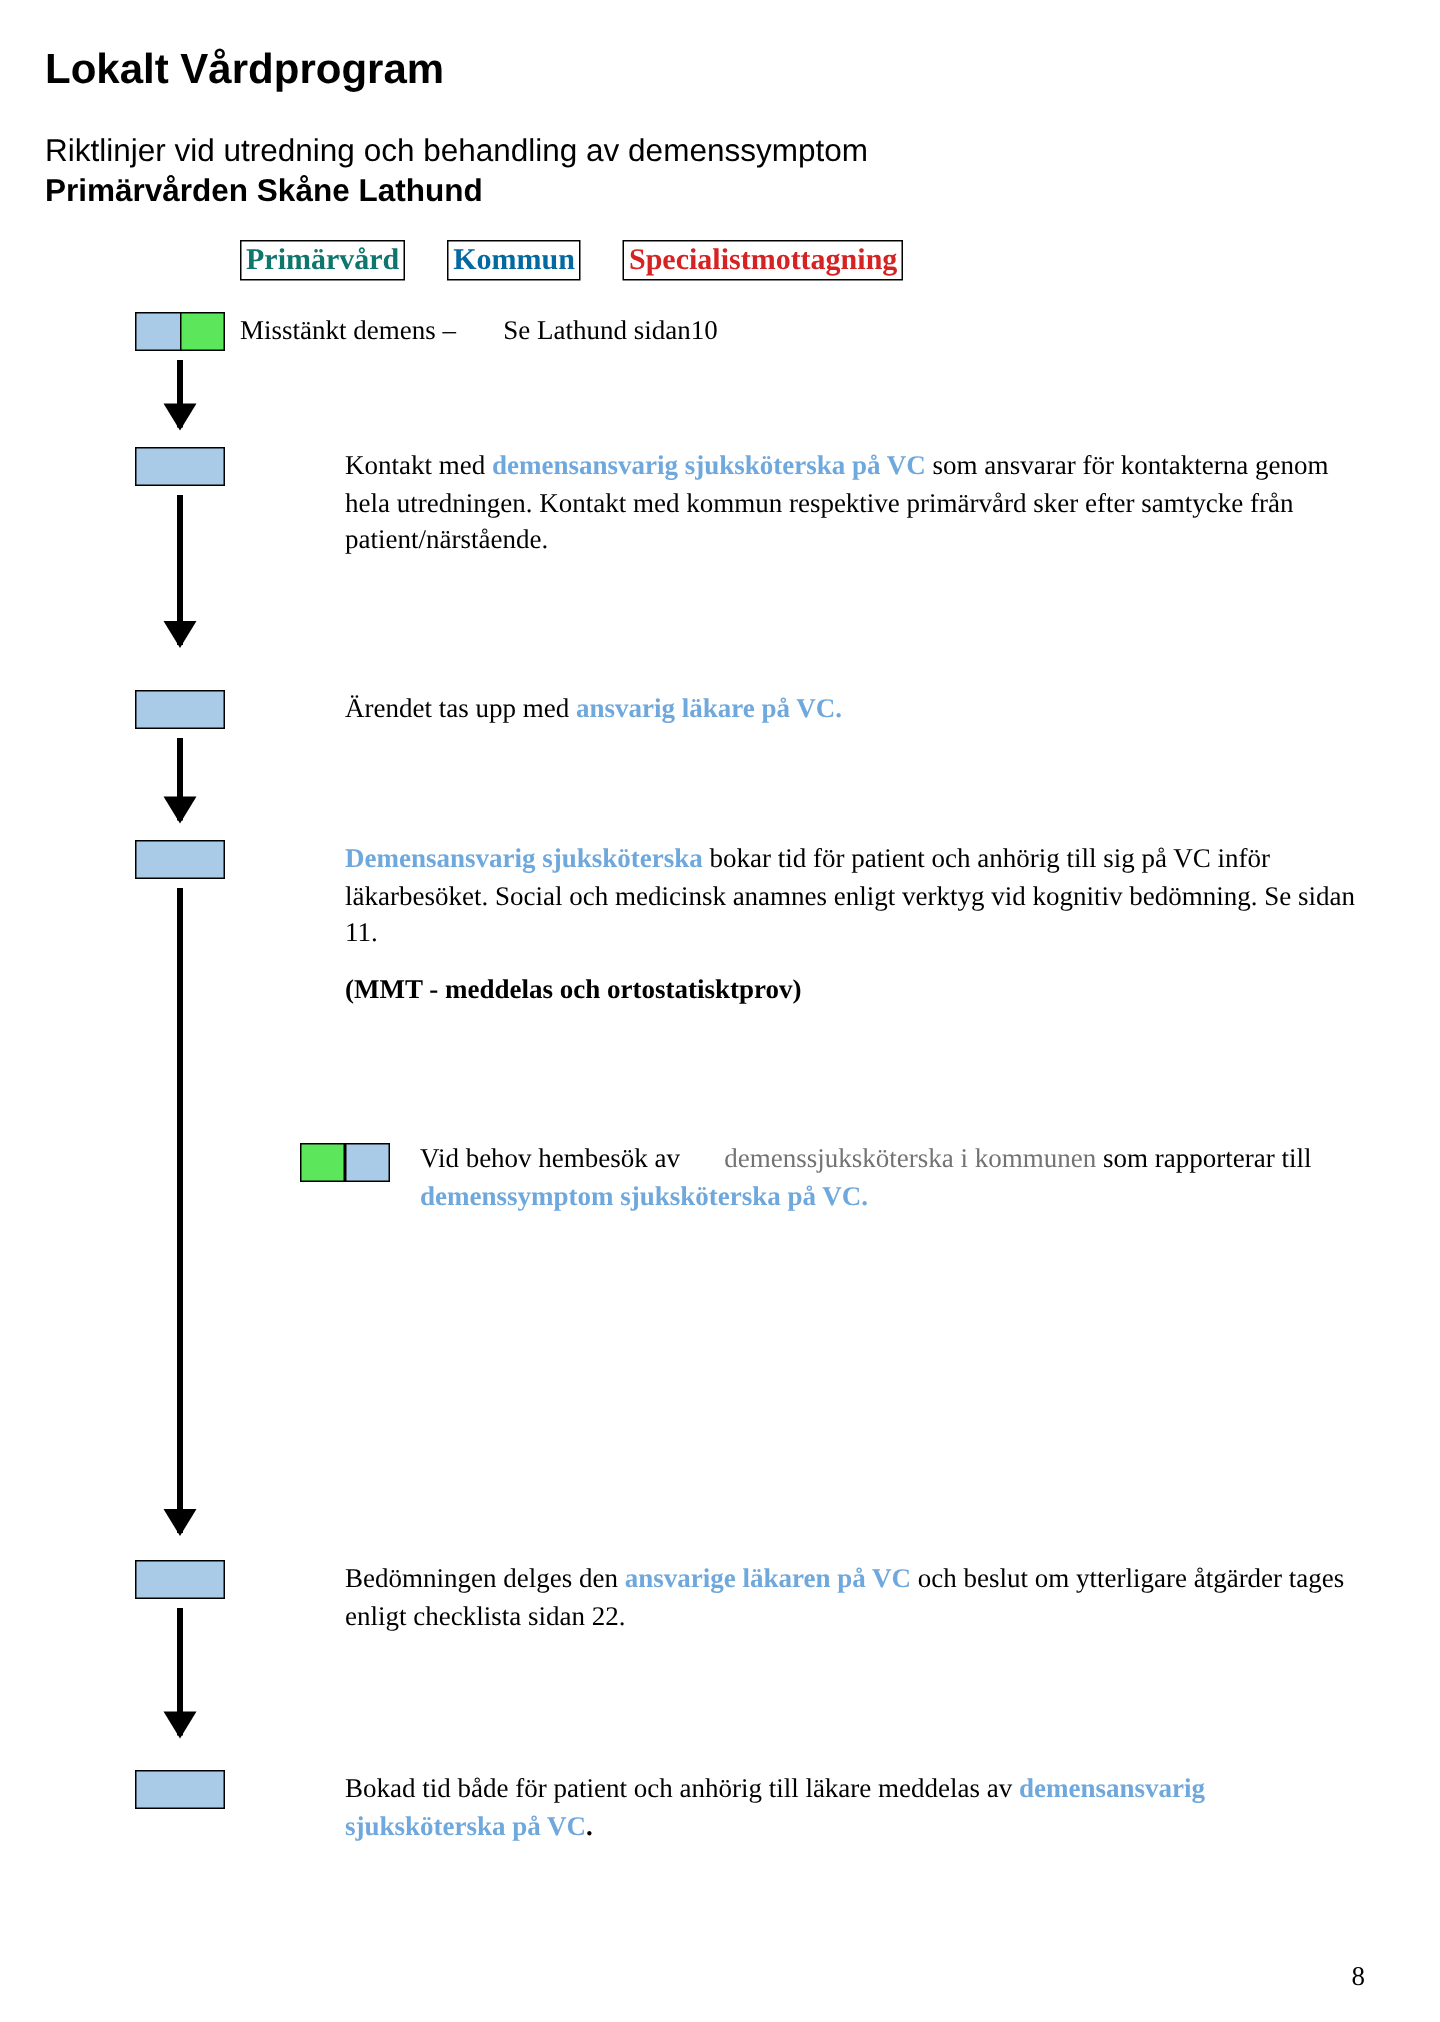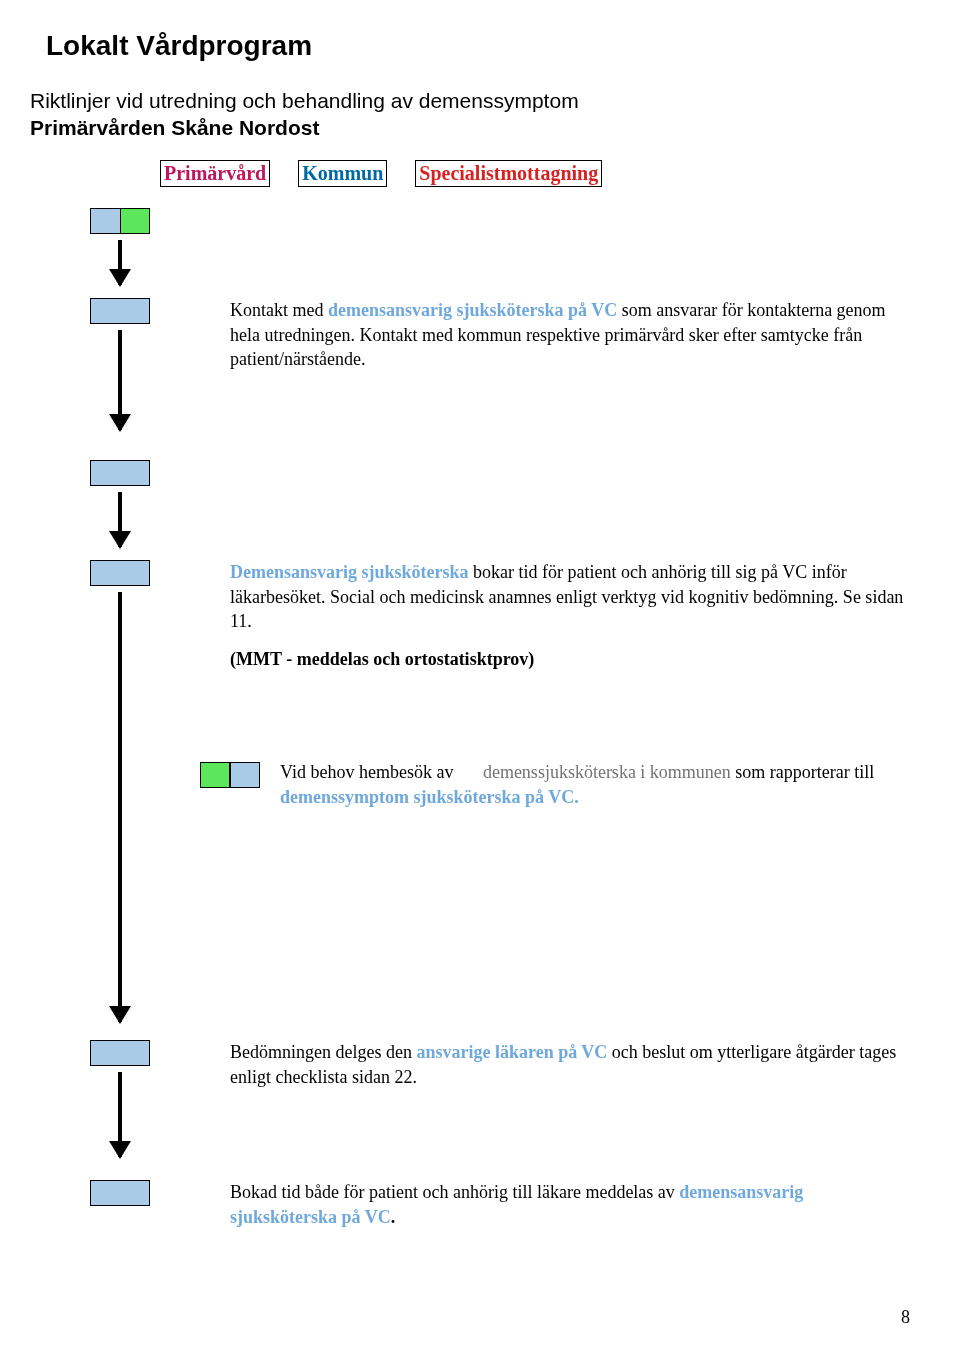--- a/index.html
+++ b/index.html
@@ -11,21 +11,21 @@
     width: 960px;
     color: #000;
     background: #fff;
     position: relative;
     min-height: 1348px;
   }
   h1 {
     font-family: Arial, Helvetica, sans-serif;
     font-size: 28px;
     font-weight: bold;
-    margin: 0 0 26px 16px;
+    margin: 0 0 26px 0;
   }
   h2 {
     font-family: Arial, Helvetica, sans-serif;
     font-size: 21px;
     font-weight: normal;
     margin: 0 0 2px 0;
     line-height: 1.25;
   }
   .sub {
     font-family: Arial, Helvetica, sans-serif;
@@ -75,21 +75,21 @@
   }
   .legend {
     display: flex;
     gap: 28px;
     margin: 0 0 20px 70px;
     font-family: "Times New Roman", serif;
     font-size: 20px;
     font-weight: bold;
   }
   .legend span { display: inline-block; border: 1px solid #000; padding: 1px 3px; }
-  .legend .pv { color: #be185d; border-color: #000; }
+  .legend .pv { color: #0f766e; border-color: #000; }
   .legend .ko { color: #0369a1; }
   .legend .sp { color: #d62222; }
   .step {
     margin: 0 0 0 70px;
     line-height: 1.35;
   }
   .t-blue { color: #6fa8dc; font-weight: bold; text-align: right; }
   .t-green { color: #737373; font-weight: normal; margin-left: 25px; }
   .bold { font-weight: bold; }
   .inline-box-pair {
@@ -109,21 +109,21 @@
     bottom: 20px;
     right: 50px;
     font-size: 18px;
   }
 </style>
 </head>
 <body>
 
 <h1>Lokalt Vårdprogram</h1>
 <h2>Riktlinjer vid utredning och behandling av demenssymptom</h2>
-<div class="sub">Primärvården Skåne Nordost</div>
+<div class="sub">Primärvården Skåne Lathund</div>
 
 <div class="content">
 
   <div class="legend">
     <span class="pv">Primärvård</span>
     <span class="ko">Kommun</span>
     <span class="sp">Specialistmottagning</span>
   </div>
 
   <div class="left-rail">
@@ -140,25 +140,31 @@
 
     <div class="box-blue" style="top:400px;"></div>
     <div class="arrow" style="top:432px; height:430px;"></div>
 
     <div class="box-blue" style="top:880px;"></div>
     <div class="arrow" style="top:912px; height:85px;"></div>
 
     <div class="box-blue" style="top:1020px;"></div>
   </div>
 
+  <div class="step" style="position:absolute; top:48px;">
+    <span>Misstänkt demens – </span>&nbsp;&nbsp;&nbsp;&nbsp;&nbsp;&nbsp;<span>Se Lathund sidan10</span>
+  </div>
 
   <div class="step" style="position:absolute; top:138px; right:0; left:70px;">
     <span>Kontakt med </span><span class="t-blue">demensansvarig sjuksköterska på VC</span><span> som ansvarar för kontakterna genom hela utredningen. Kontakt med kommun respektive primärvård sker efter samtycke från patient/närstående.</span>
   </div>
 
+  <div class="step" style="position:absolute; top:300px; right:0; left:70px;">
+    <span>Ärendet tas upp med </span><span class="t-blue">ansvarig läkare på VC.</span>
+  </div>
 
   <div class="step" style="position:absolute; top:400px; right:0; left:70px;">
     <span class="t-blue">Demensansvarig sjuksköterska</span><span> bokar tid för patient och anhörig till sig på VC inför läkarbesöket. Social och medicinsk anamnes enligt verktyg vid kognitiv bedömning. Se sidan 11.</span>
     <div style="height:14px;"></div>
     <span class="bold">(MMT - meddelas och ortostatisktprov)</span>
   </div>
 
   <div style="position:absolute; top:600px; left:180px; right:0;">
     <div class="inline-box-pair" style="left:-70px; top:2px;">
       <div class="g"></div>

